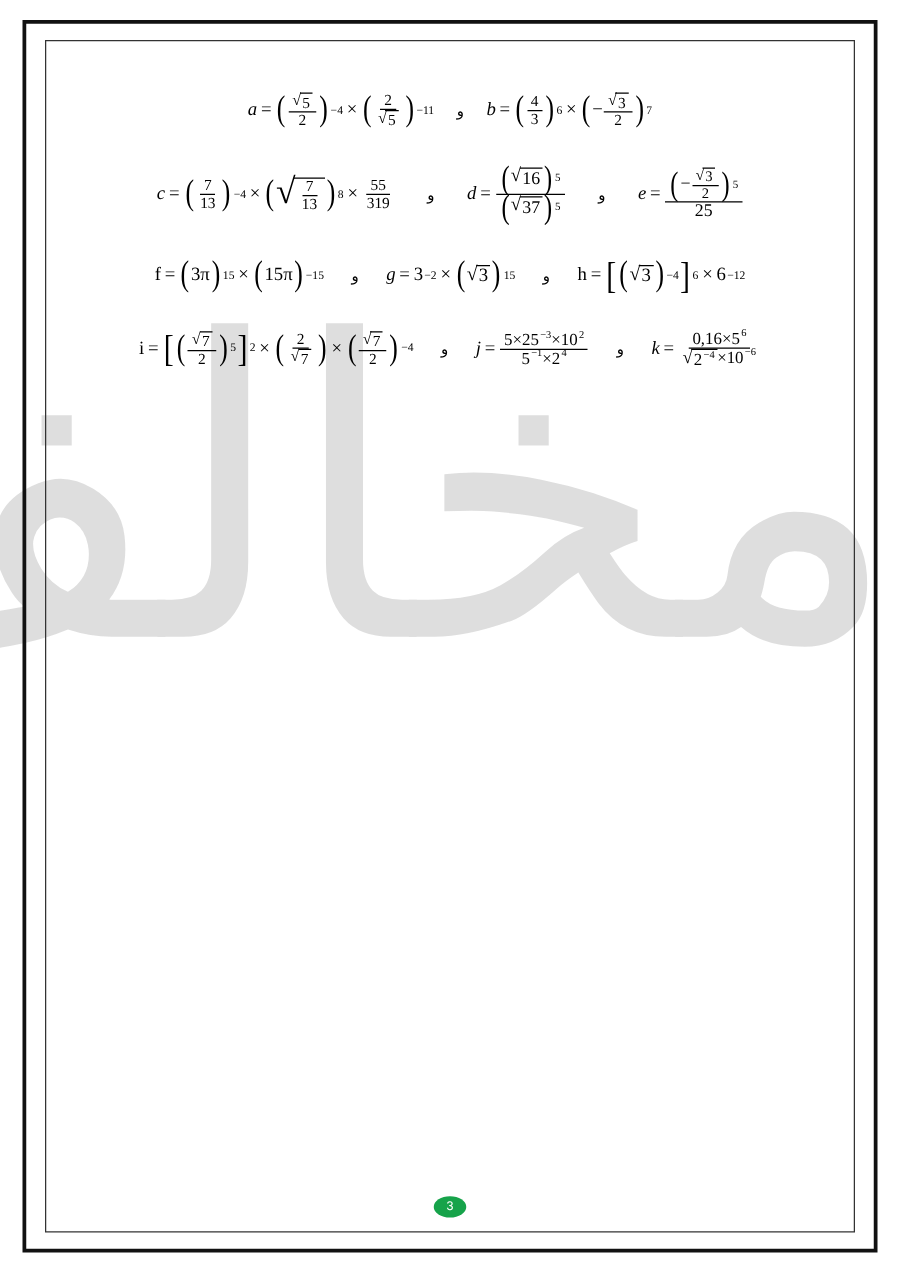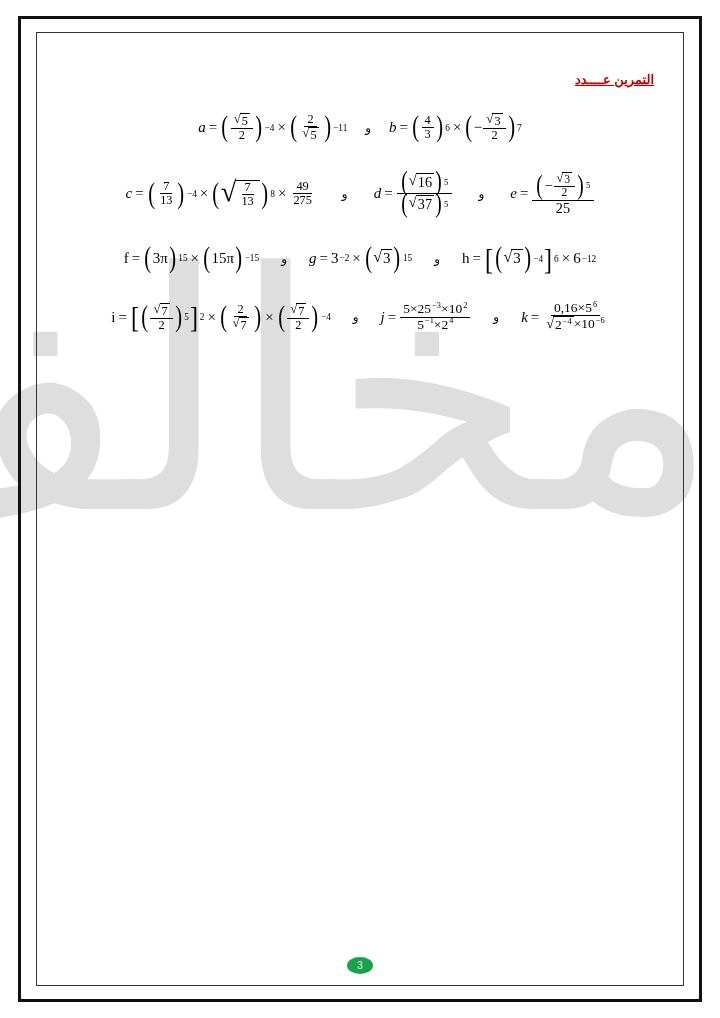--- a/index.html
+++ b/index.html
@@ -200,23 +200,20 @@
 
 <div class="page">
 
   <div class="watermark">مخالف</div>
 
   <div class="frame-outer"></div>
   <div class="frame-inner"></div>
 
   <div class="content">
 
-    <div class="ex-title-row">
-      <div class="ex-title">التمرين عــــدد</div>
-    </div>
 
 
     <div class="math-row row1">
       <span class="item">
         <span class="mi">b</span>
           <span class="op">=</span>
         <span class="paren">
             <span class="pl">(</span>
           <span class="frac">
               <span class="num mn">4</span>
@@ -342,22 +339,22 @@
               <span class="rad-body"><span class="frac">
                   <span class="num mn">7</span>
                   <span class="den mn">13</span>
                 </span></span>
             </span>
         <span class="pr">)</span>
           </span>
           <sup class="exp">8</sup>
         <span class="op">×</span>
         <span class="frac">
-            <span class="num mn">49</span>
-            <span class="den mn">275</span>
+            <span class="num mn">55</span>
+            <span class="den mn">319</span>
           </span>
       </span>
     </div>
 
     <div class="math-row row3">
       <span class="item">
         <span class="mn">h</span>
           <span class="op">=</span>
         <span class="paren brk">
             <span class="bl">[</span>

